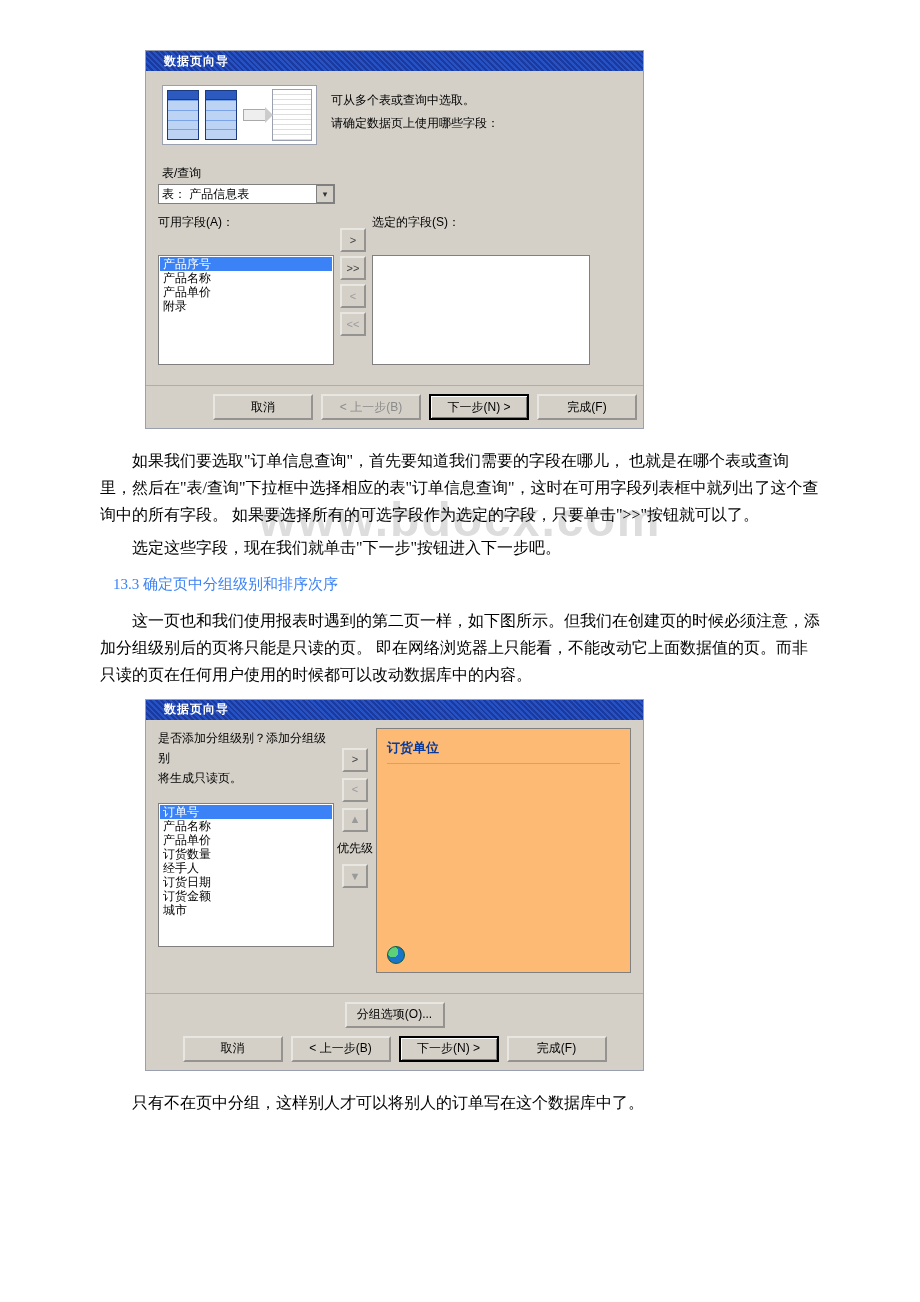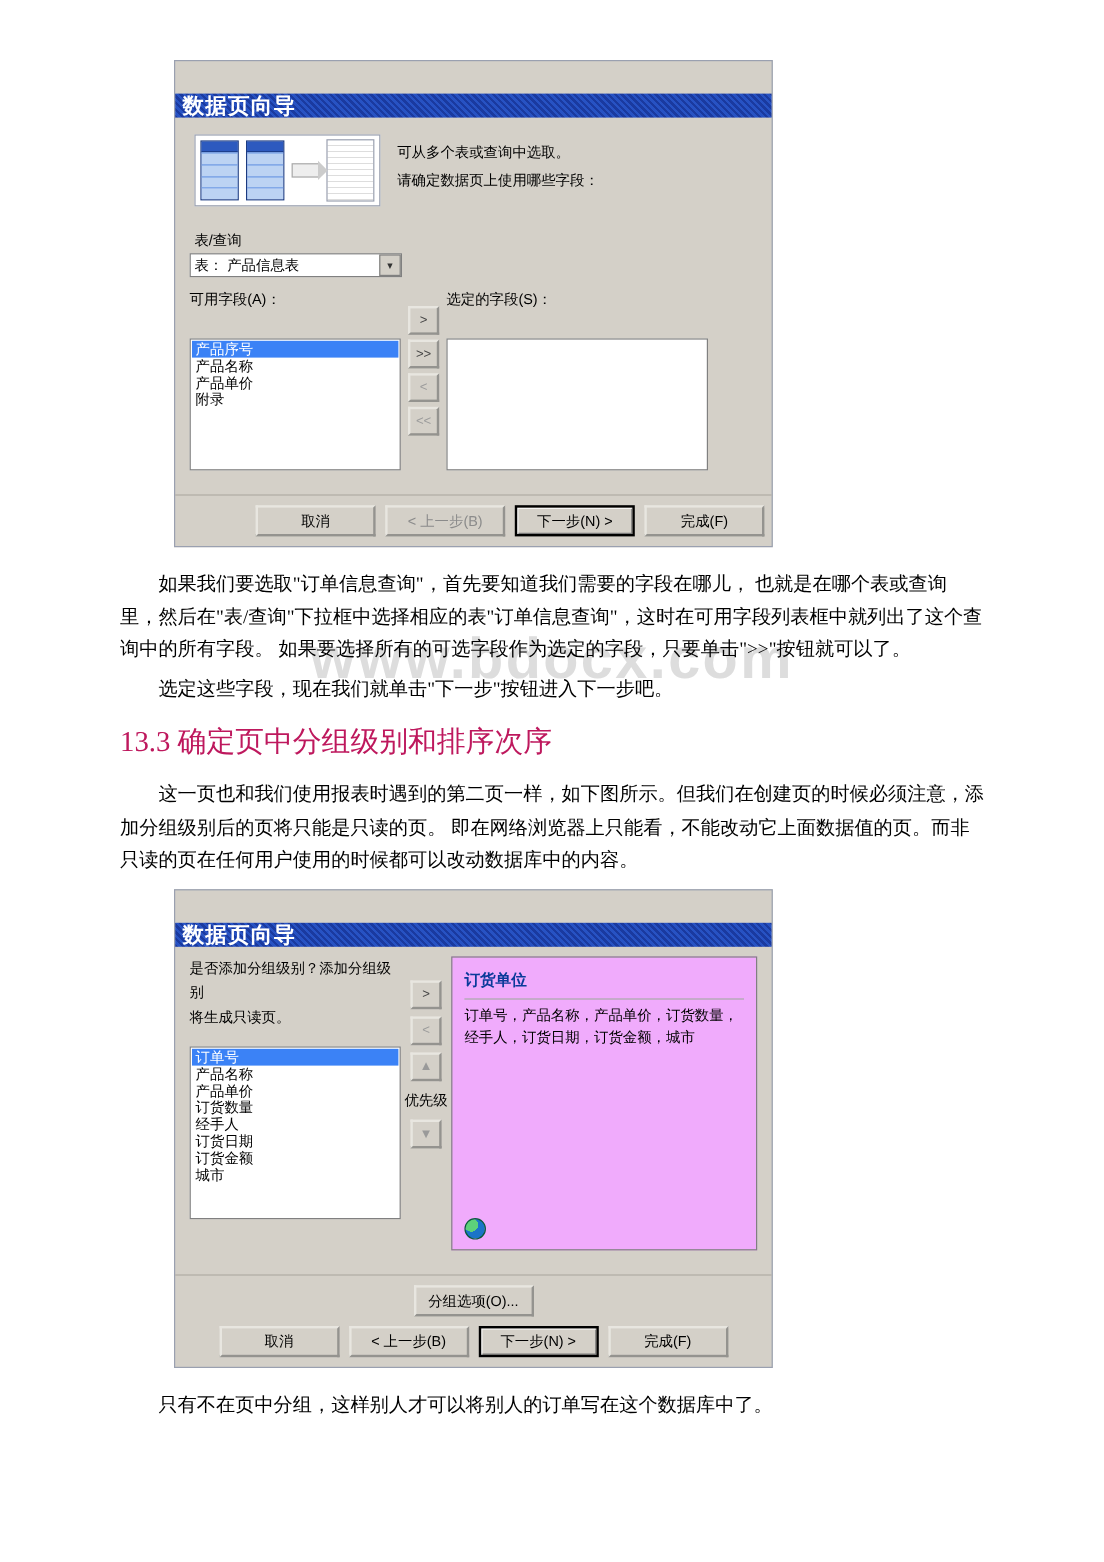--- a/index.html
+++ b/index.html
@@ -27,49 +27,48 @@
     font-family: Arial, sans-serif;
     font-weight: bold;
     pointer-events: none;
     z-index: 0;
     white-space: nowrap;
   }
   .content { position: relative; z-index: 1; }
   p { margin: 6px 0; text-indent: 2em; }
   p.noindent { text-indent: 0; }
   .section-title {
-    font-size: 24px;
-    color: #be185d;
-    margin: 10px 0;
+    font-size: 15px;
+    color: #3b82f6;
+    margin: 10px 13px;
     text-indent: 0;
   }
 
   
   .dialog-wrap { margin: 10px 0 18px 45px; }
   .dialog {
     width: 497px;
     border: 1px solid #9aa0b0;
     background: #d4d0c8;
     font-family: "SimSun", "Tahoma", sans-serif;
     font-size: 12px;
     color: #000;
     position: relative;
   }
   .titlebar {
     height: 20px;
     background: linear-gradient(to bottom, #2b4db8, #1a2f7a);
     background: repeating-linear-gradient(45deg, #1a3aa0 0 2px, #2752c3 2px 4px);
     color: #fff;
-    font-size: 18px;
+    font-size: 12px;
     font-weight: bold;
     display: flex;
     align-items: center;
-    padding-left: 6px;
+    padding-left: 18px;
     letter-spacing: 1px;
-    margin-top: 27px;
   }
   .dlg-body { padding: 8px 12px 6px 12px; }
   .banner-area {
     display: flex;
     align-items: flex-start;
     gap: 14px;
     padding: 6px 4px 10px 4px;
   }
   .banner-graphic {
     width: 155px;
@@ -211,21 +210,21 @@
   .d2-row { display: flex; }
   .priority-col {
     display: flex; flex-direction: column; gap: 6px;
     margin-top: 20px;
     align-items: center;
     width: 42px;
   }
   .preview-box {
     flex: 1;
     border: 1px solid #808080;
-    background: #f0abfc;
+    background: #fdba74;
     height: 245px;
     padding: 8px 10px;
     position: relative;
     box-sizing: border-box;
   }
   .preview-title {
     color: #0a3a9a;
     font-weight: bold;
     font-size: 13px;
     border-bottom: 1px solid #aaa;
@@ -347,21 +346,20 @@
             <div class="priority-col">
               <div class="sqbtn">&gt;</div>
               <div class="sqbtn disabled">&lt;</div>
               <div class="sqbtn up disabled">▲</div>
               <div class="pri-label">优先级</div>
               <div class="sqbtn down disabled">▼</div>
             </div>
 
             <div class="preview-box">
               <div class="preview-title">订货单位</div>
-              <div class="preview-body">订单号，产品名称，产品单价，订货数量，经手人，订货日期，订货金额，城市</div>
               <div class="globe-icon"></div>
             </div>
           </div>
         </div>
         <div class="button-row withleft">
           <div class="winbtn">分组选项(O)...</div>
           <div style="display:flex; gap:8px;">
             <div class="winbtn">取消</div>
             <div class="winbtn">&lt; 上一步(B)</div>
             <div class="winbtn default">下一步(N) &gt;</div>

